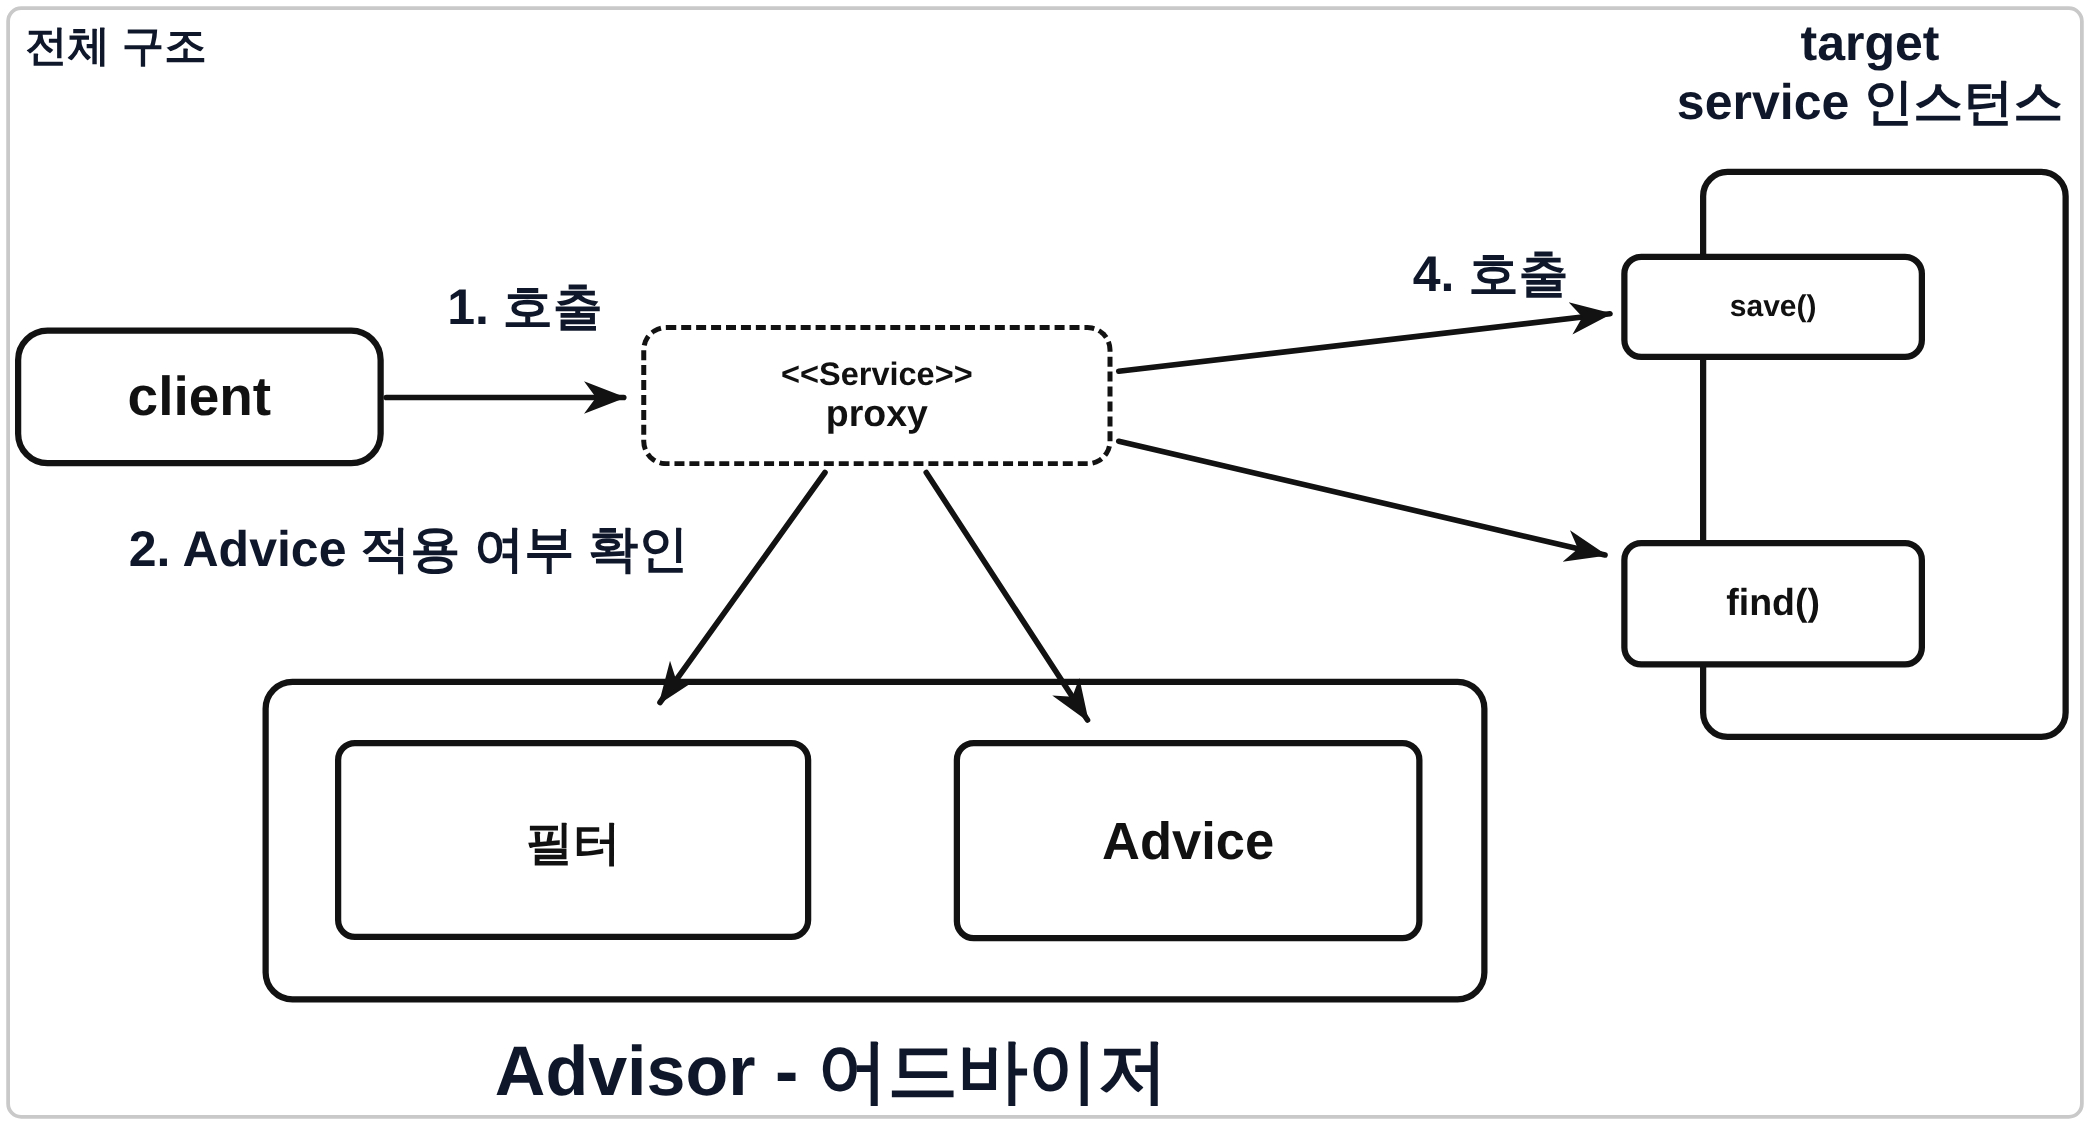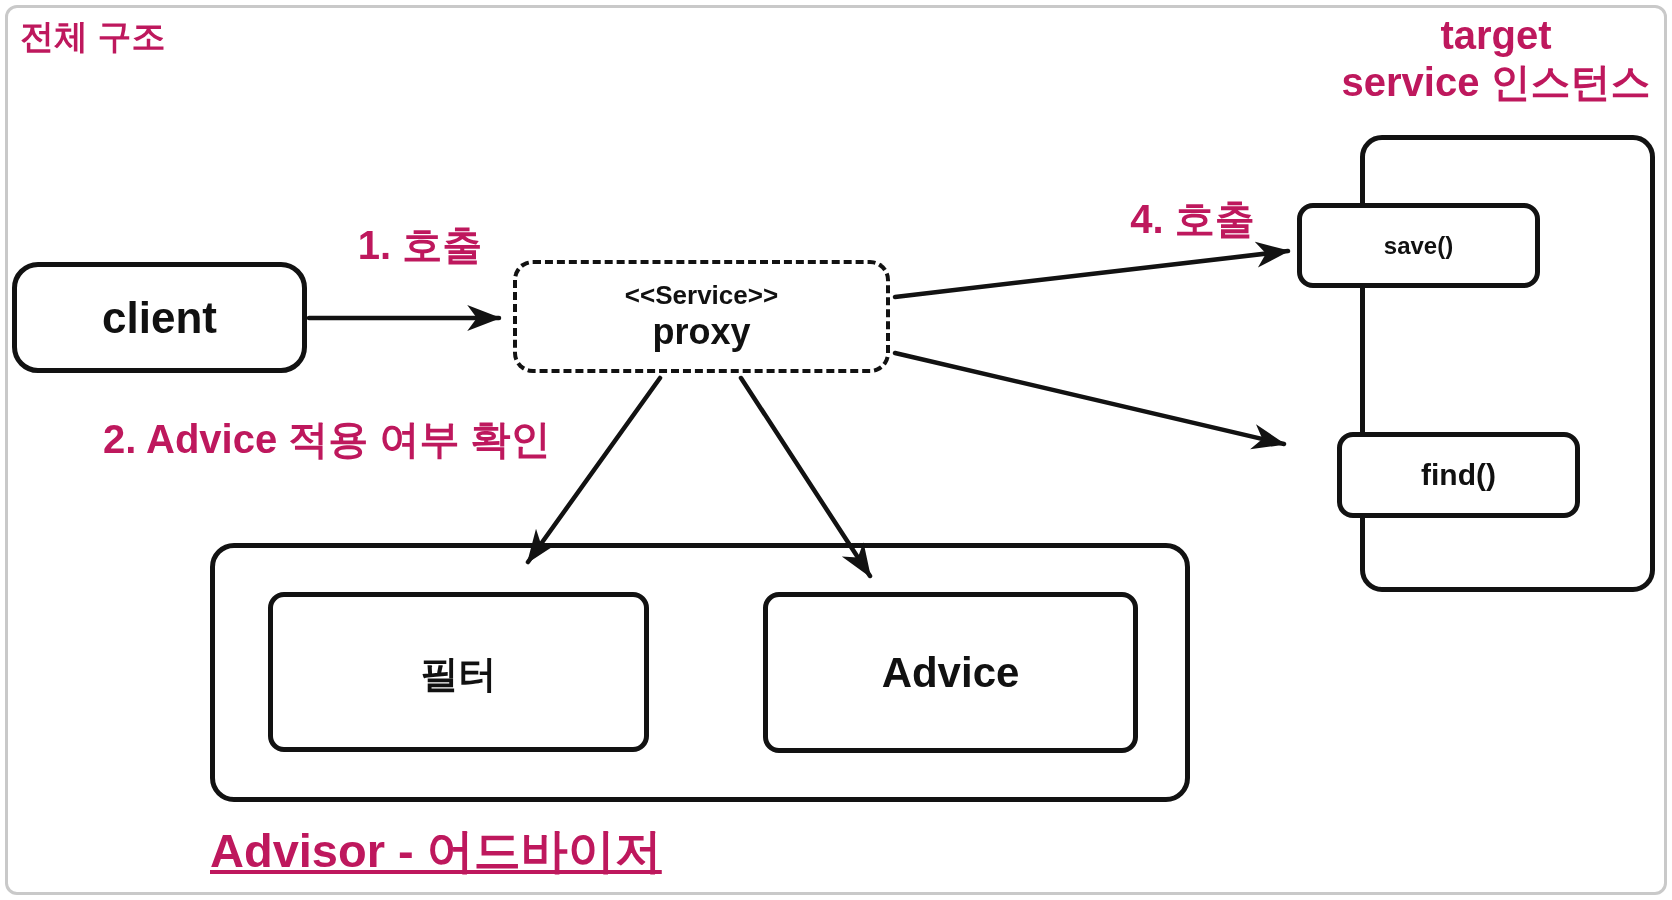--- a/index.html
+++ b/index.html
@@ -11,21 +11,21 @@
     position:absolute;left:5px;top:5px;right:5px;bottom:5px;
     border:3px solid #c9c9c9;border-radius:12px;pointer-events:none;
   }
   .box{
     position:absolute;background:#ffffff;border:5px solid #121212;border-radius:16px;
     display:flex;flex-direction:column;align-items:center;justify-content:center;
     text-align:center;font-weight:700;box-sizing:border-box;
   }
   .box--dashed{border:4px dashed #121212;border-radius:20px;}
   .box--container{background:#ffffff;}
-  .lbl{position:absolute;font-weight:700;white-space:nowrap;color:#be185d;}
+  .lbl{position:absolute;font-weight:700;white-space:nowrap;color:#0f172a;}
   .lbl--center{text-align:center;white-space:normal;}
   .arrows{position:absolute;left:0;top:0;width:1672px;height:900px;pointer-events:none;}
   .title-line{line-height:1.18;}
   .sub{margin-top:4px;}
 </style>
 </head>
 <body>
 
 <div class="canvas">
 
@@ -37,31 +37,31 @@
     <div class="title-line">target</div>
     <div class="title-line">service 인스턴스</div>
   </div>
 
   <div class="box box--container" style="left:1360px;top:135px;width:295px;height:457px;border-radius:22px;"></div>
 
   <div class="box" style="left:1297px;top:203px;width:243px;height:85px;font-size:24px;">
     <div>save()</div>
   </div>
 
-  <div class="box" style="left:1297px;top:432px;width:243px;height:86px;font-size:30px;margin-left:40px;">
+  <div class="box" style="left:1297px;top:432px;width:243px;height:102px;font-size:30px;">
     <div>find()</div>
   </div>
 
   <div class="box" style="left:12px;top:262px;width:295px;height:111px;font-size:44px;border-radius:26px;">
     <div>client</div>
   </div>
 
   <div class="box box--dashed" style="left:513px;top:260px;width:377px;height:113px;">
     <div style="font-size:26px;">&lt;&lt;Service&gt;&gt;</div>
-    <div style="font-size:36px;">proxy</div>
+    <div style="font-size:30px;">proxy</div>
   </div>
 
   <div class="box box--container" style="left:210px;top:543px;width:980px;height:259px;border-radius:24px;"></div>
 
   <div class="box" style="left:268px;top:592px;width:381px;height:160px;">
     <div class="sub" style="font-size:38px;">필터</div>
   </div>
 
   <div class="box" style="left:763px;top:592px;width:375px;height:161px;">
     <div style="font-size:42px;">Advice</div>
@@ -80,15 +80,15 @@
     <line x1="895" y1="353" x2="1284" y2="444" stroke="#121212" stroke-width="4.5" stroke-linecap="round" marker-end="url(#ah)"></line>
   </svg>
 
   <div class="lbl" style="left:330px;top:218px;width:180px;text-align:center;font-size:40px;">1. 호출</div>
 
   <div class="lbl" style="left:103px;top:412px;font-size:40px;">2. Advice 적용 여부 확인</div>
 
 
   <div class="lbl" style="left:1090px;top:192px;width:205px;text-align:center;font-size:40px;">4. 호출</div>
 
-  <div class="lbl" style="left:210px;top:820px;width:910px;font-size:47px;text-decoration:underline;">Advisor - 어드바이저</div>
+  <div class="lbl" style="left:210px;top:820px;width:910px;text-align:center;font-size:56px;">Advisor - 어드바이저</div>
 
 </div>
 
 </body></html>

